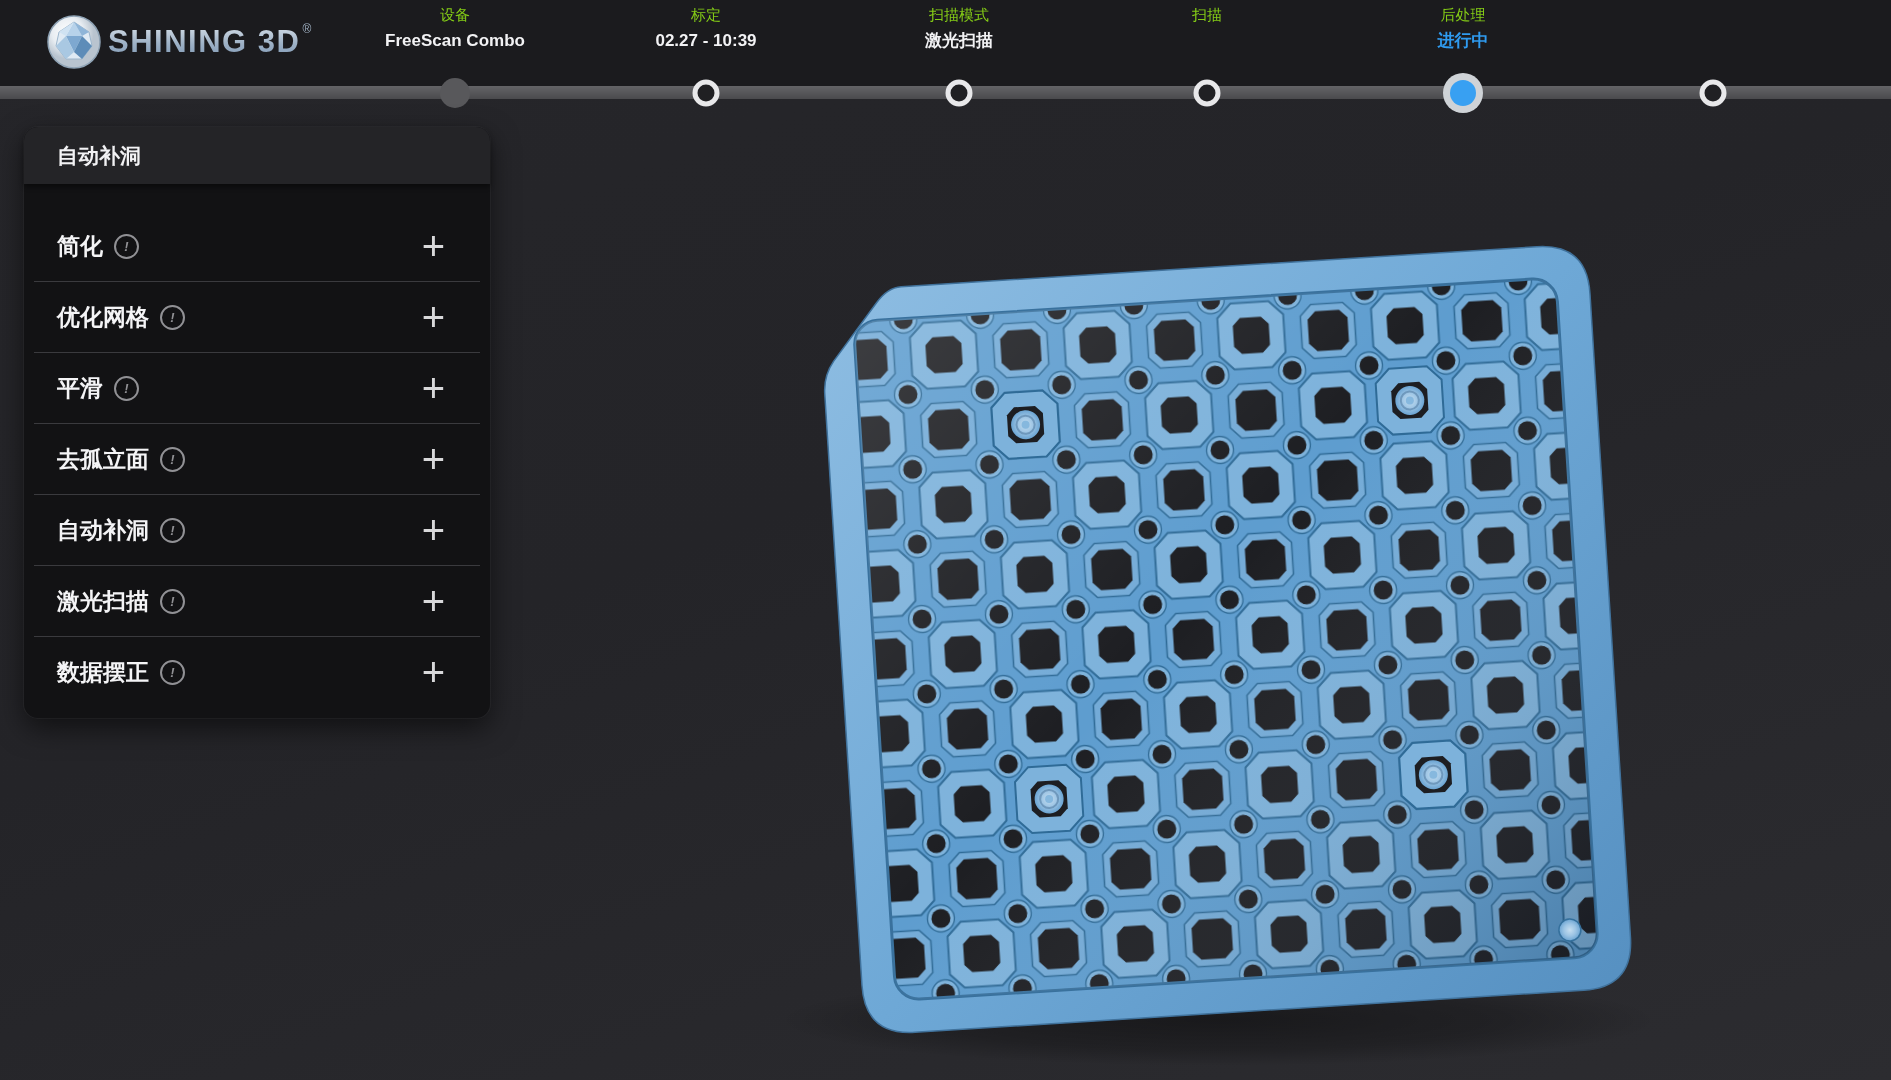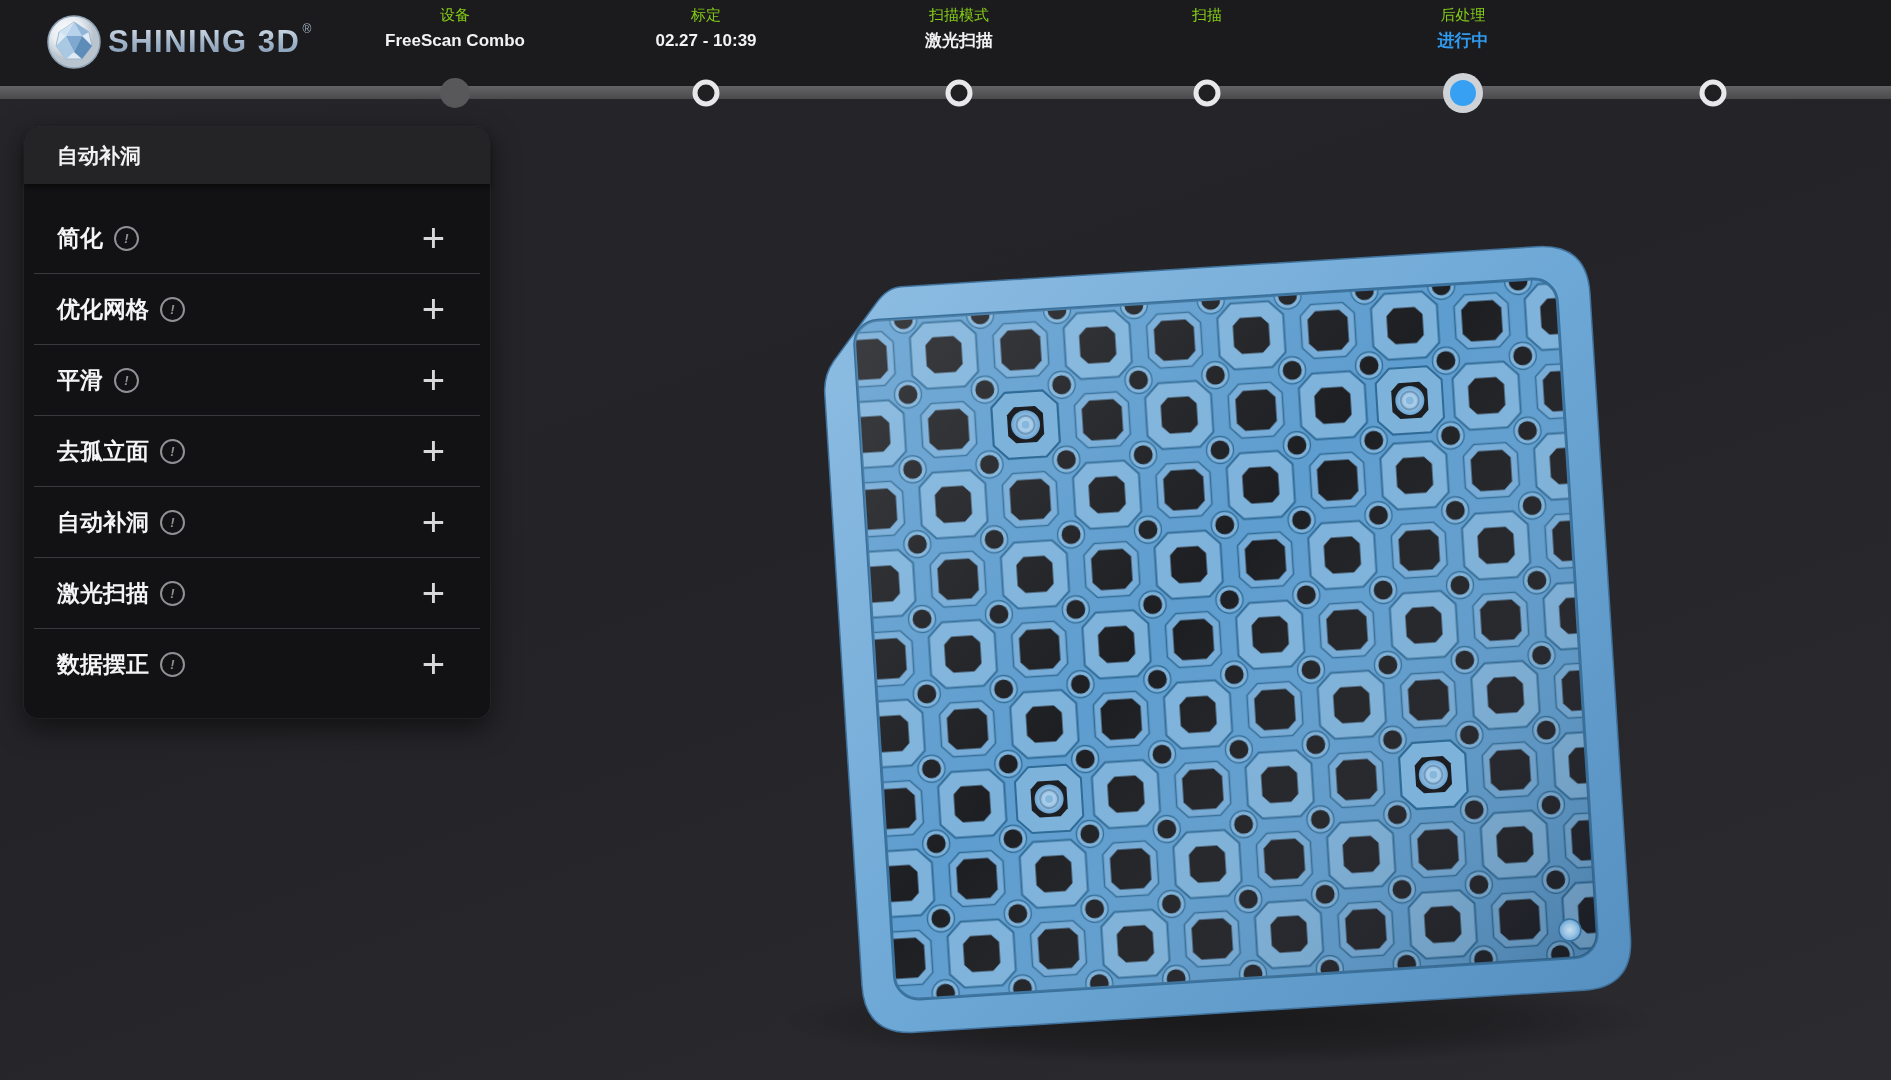--- a/index.html
+++ b/index.html
@@ -32,21 +32,21 @@
   .dot-active{width:40px;height:40px;background:#cfd3d7;display:flex;align-items:center;justify-content:center;}
   .dot-active::after{content:"";width:26px;height:26px;border-radius:50%;background:#38a0f2;}
   
   .panel{position:absolute;left:24px;top:127px;width:466px;height:591px;
     background:rgba(17,17,19,0.94);border-radius:14px;
     box-shadow:0 0 0 1px rgba(255,255,255,0.04),0 10px 28px rgba(0,0,0,0.55);}
   .panel-header{height:57px;background:#242427;border-radius:14px 14px 0 0;
     display:flex;align-items:center;padding:0 33px;
     font-size:21px;font-weight:700;color:#f2f2f4;
     box-shadow:0 3px 5px rgba(0,0,0,0.45);}
-  .panel-body{padding-top:19px;}
+  .panel-body{padding-top:27px;}
   .item{height:70px;display:flex;align-items:center;justify-content:space-between;
     padding:0 45px 0 33px;cursor:pointer;}
   .item-left{display:flex;align-items:center;}
   .item-label{font-size:23px;font-weight:700;color:#f4f4f6;}
   .info{width:21px;height:21px;border:2px solid #919195;border-radius:50%;
     display:inline-flex;align-items:center;justify-content:center;
     margin-left:11px;font-size:13px;line-height:1;color:#919195;font-weight:700;}
   .plus{font-size:40px;font-weight:400;color:#d8d8da;line-height:32px;}
   .divider{height:1px;background:#3a3a3e;margin:0 10px;}
   

